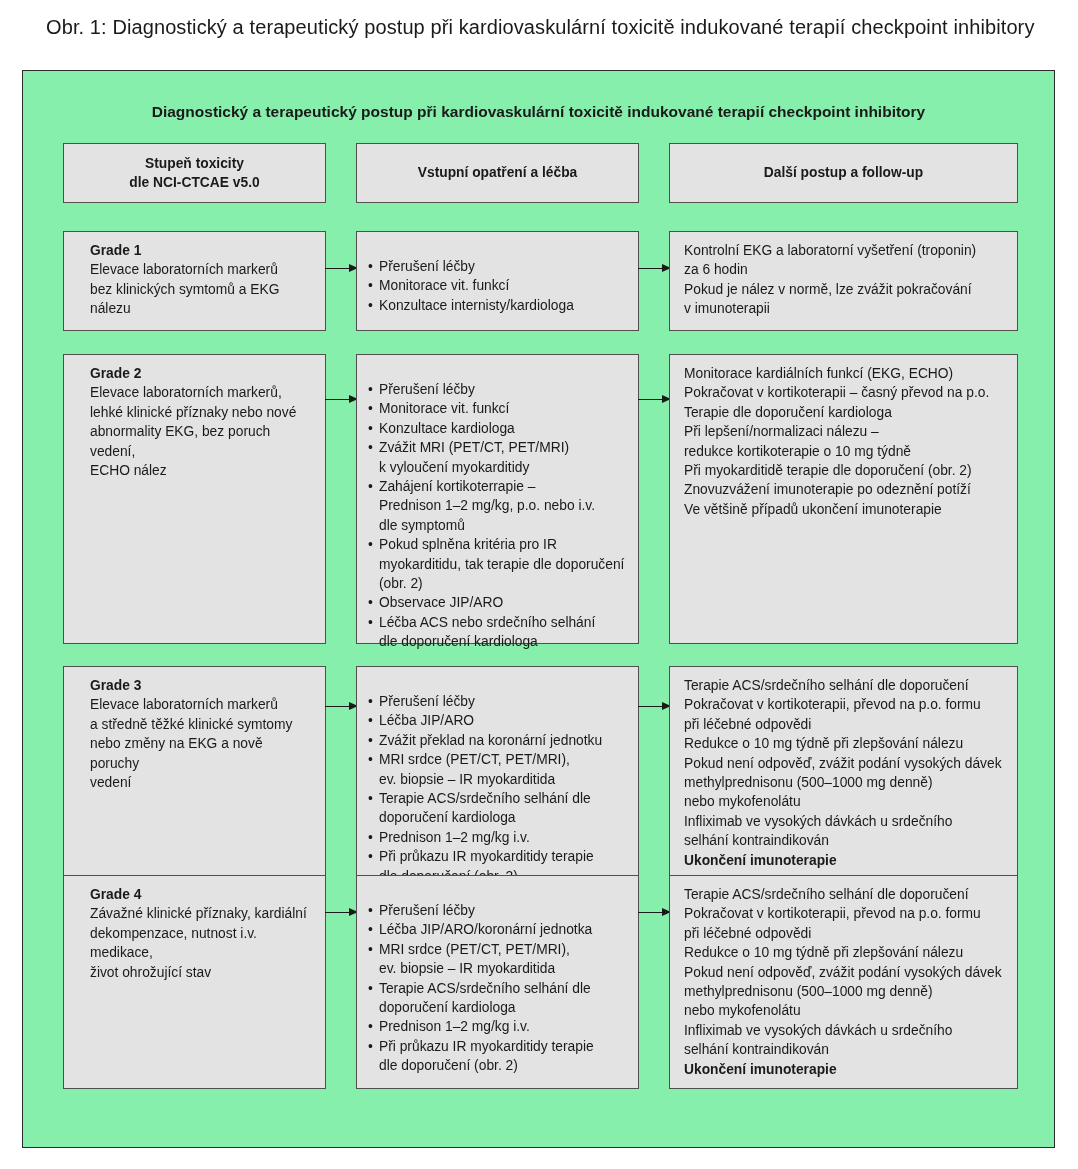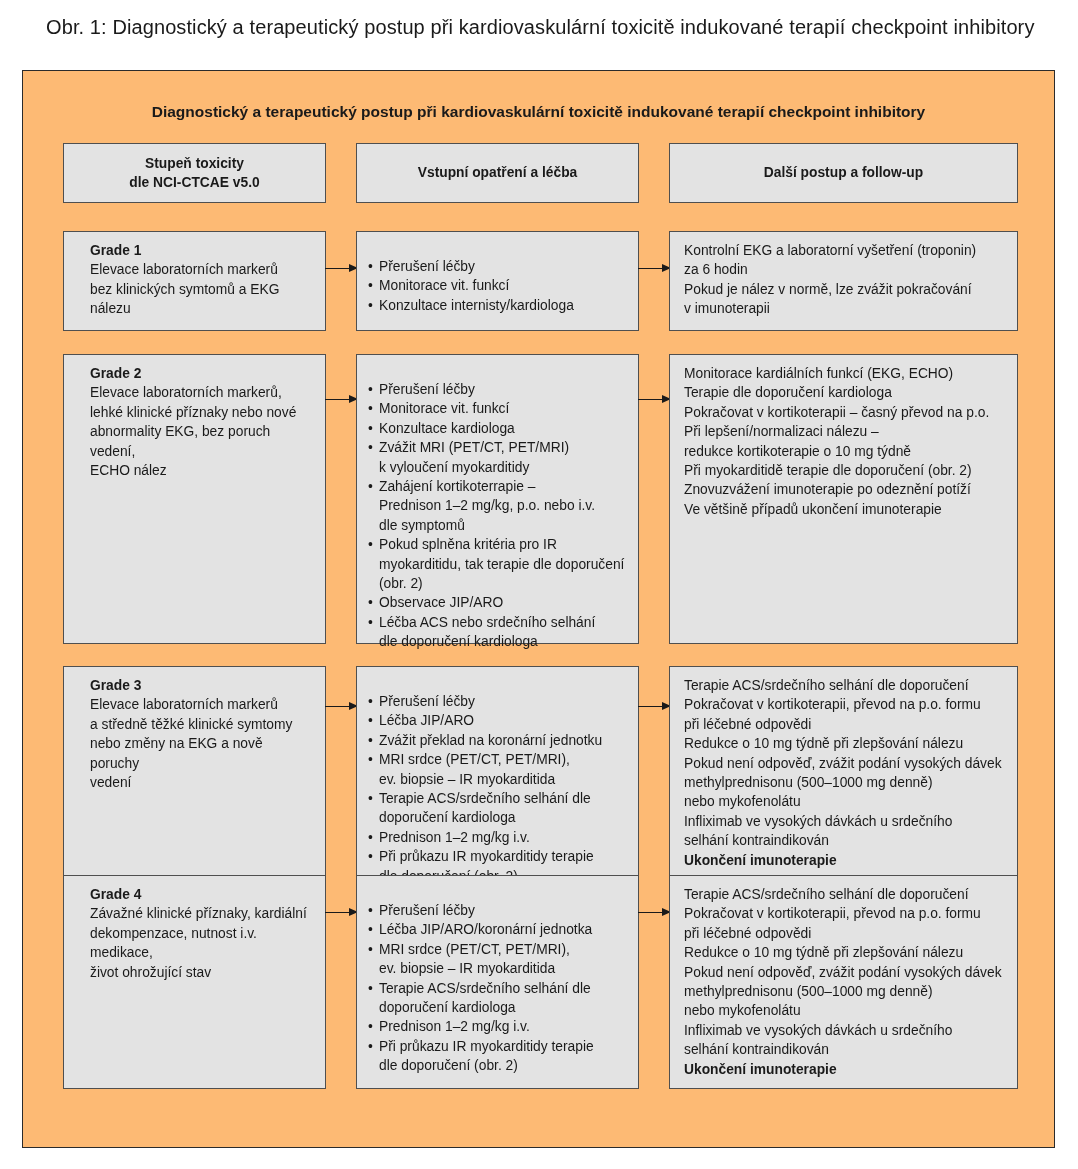--- a/index.html
+++ b/index.html
@@ -7,21 +7,21 @@
     width:1078px;height:1169px;position:relative;
     font-family:"Liberation Sans","DejaVu Sans",sans-serif;
     color:#1a1a1a;
   }
   .caption{
     position:absolute;left:22px;top:16px;width:1040px;
     font-size:20px;font-weight:normal;letter-spacing:.1px;margin-left:24px;
   }
   .outer-box{
     position:absolute;left:22px;top:70px;width:1033px;height:1078px;
-    border:1.6px solid #2b2b2b;background:#fdba74;box-sizing:border-box;
+    border:1.6px solid #2b2b2b;background:#86efac;box-sizing:border-box;
   }
   .inner-title{
     position:absolute;left:0;top:32px;width:100%;
     text-align:center;font-size:15.5px;font-weight:bold;
   }
   .row{position:absolute;left:0;width:100%;}
   .row-header{top:72px;height:60px;}
   .row-g1{top:160px;height:100px;}
   .row-g2{top:283px;height:290px;}
   .row-g3{top:595px;height:234px;}
@@ -125,22 +125,22 @@
         <div class="bullet-item">Pokud splněna kritéria pro IR
 myokarditidu, tak terapie dle doporučení
 (obr. 2)</div>
         <div class="bullet-item">Observace JIP/ARO</div>
         <div class="bullet-item">Léčba ACS nebo srdečního selhání
 dle doporučení kardiologa</div>
       </div>
     <div class="arrow arrow-2"></div>
     <div class="cell cell-c3 followup-cell">
         <div class="line-item">Monitorace kardiálních funkcí (EKG, ECHO)</div>
+        <div class="line-item">Pokračovat v kortikoterapii – časný převod na p.o.</div>
         <div class="line-item">Terapie dle doporučení kardiologa</div>
-        <div class="line-item">Pokračovat v kortikoterapii – časný převod na p.o.</div>
         <div class="line-item">Při lepšení/normalizaci nálezu –</div>
         <div class="line-item">redukce kortikoterapie o 10 mg týdně</div>
         <div class="line-item">Při myokarditidě terapie dle doporučení (obr. 2)</div>
         <div class="line-item">Znovuzvážení imunoterapie po odeznění potíží</div>
         <div class="line-item">Ve většině případů ukončení imunoterapie</div>
       </div>
   </div>
 
   <div class="row row-g3">
     <div class="cell cell-c1 grade-cell">

